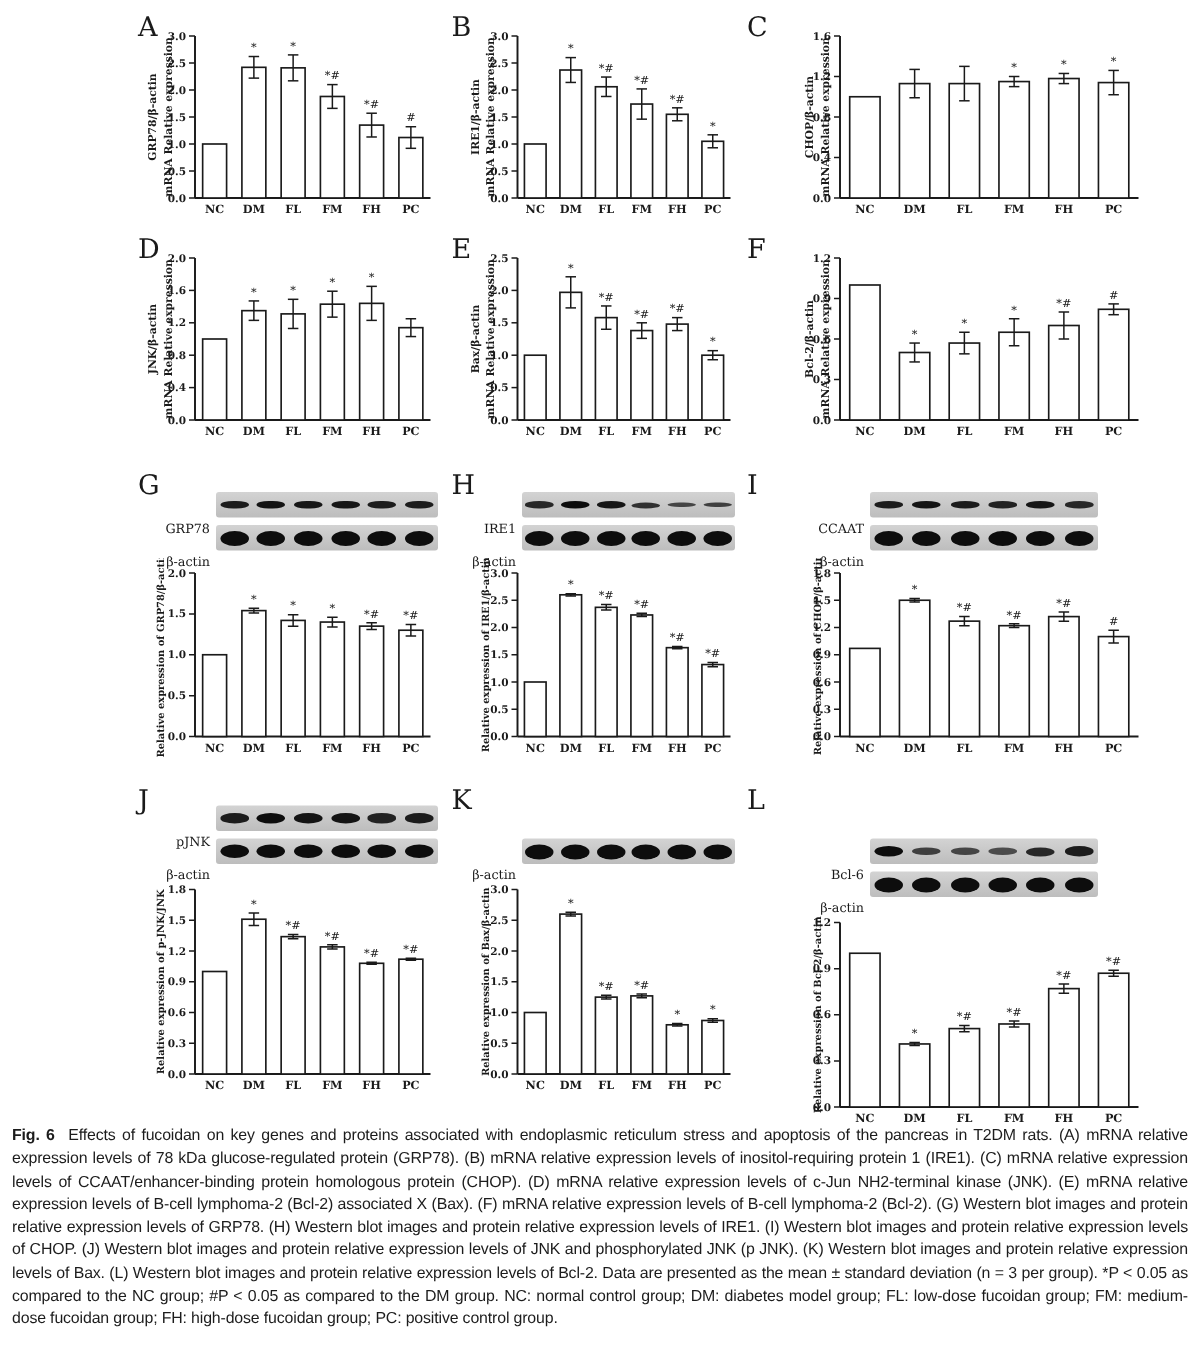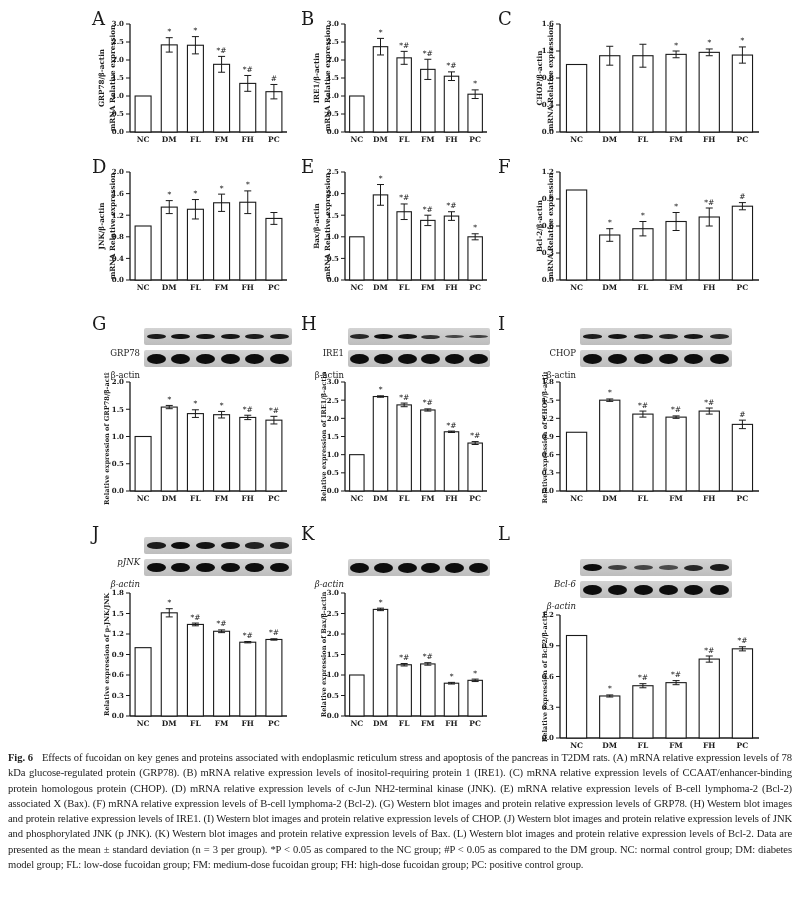--- a/index.html
+++ b/index.html
@@ -9,33 +9,33 @@
   .row{display:flex;}
   .row1{height:148px}.row2{height:157px}.row3{height:200px}.row4{height:237px}
   .panel{position:relative;}
   .c1{width:238px}.c2{width:200px}.c3{width:274px}
   .letter{position:absolute;top:2px;font-size:18px;line-height:18px;}
   .c1 .letter{left:34px}.c2 .letter{left:5px}.c3 .letter{left:2px}
   .row4 .letter{top:12px}
   svg.chart{display:block;margin-top:2px;}
   .chart text{font-family:"DejaVu Serif",serif;}
   .blots{padding-top:15px;}
-  .row4 .blots{padding-top:24px;font-style:italic;}
+  .row4 .blots{padding-top:24px;}
   .row4 .blots.offset{padding-top:46px;}
   .blotrow{display:flex;align-items:center;margin-bottom:5px;height:17px;}
   .c1 .blotrow{padding-left:38px}.c2 .blotrow{padding-left:6px}.c3 .blotrow{padding-left:36px}
   .blotlabel{display:inline-block;width:44px;text-align:right;padding-right:4px;
              font-size:8.5px;white-space:nowrap;flex:none;margin-top:33px;}
   .c2 .blotlabel{width:42px}
   .strip{display:flex;justify-content:space-around;align-items:center;height:17px;
          background:linear-gradient(#d3d3d3,#bdbdbd);border-radius:2px;flex:none;}
   .c1 .strip{width:148px}.c2 .strip{width:142px}.c3 .strip{width:152px}
   .band{display:inline-block;width:19px;background:#0d0d0d;border-radius:50%;flex:none;}
   .caption{position:absolute;top:750px;left:8px;width:784px;margin:0;
-           font-family:Liberation Serif, serif;font-size:10.6px;line-height:15.3px;
+           font-family:Liberation Sans, sans-serif;font-size:10.6px;line-height:15.3px;
            text-align:justify;color:#1c1c1c;letter-spacing:-0.1px;}
   .figlabel{font-weight:bold;margin-right:9px;}
 </style>
 </head>
 <body>
 
 <div class="fig">
   <div class="grid">
 
     <div class="row row1">
@@ -557,21 +557,21 @@
               <text x="131.83333333333334" y="129" text-anchor="middle" font-size="7.5" font-weight="bold" fill="#1a1a1a">FM</text>
               <text x="155.5" y="129" text-anchor="middle" font-size="7.5" font-weight="bold" fill="#1a1a1a">FH</text>
               <text x="179.16666666666669" y="129" text-anchor="middle" font-size="7.5" font-weight="bold" fill="#1a1a1a">PC</text>
             </g>
           </svg>
       </div>
       <div class="panel c3">
         <span class="letter">I</span>
         <div class="blots">
           <div class="blotrow">
-            <span class="blotlabel">CHOP</span>
+            <span class="blotlabel">CCAAT</span>
             <div class="strip">
                 <span class="band" style="height: 4.6px; opacity: 0.92;"></span>
                 <span class="band" style="height: 4.9px; opacity: 0.97;"></span>
                 <span class="band" style="height: 4.6px; opacity: 0.92;"></span>
                 <span class="band" style="height: 4.5px; opacity: 0.89;"></span>
                 <span class="band" style="height: 4.7px; opacity: 0.95;"></span>
                 <span class="band" style="height: 4.3px; opacity: 0.86;"></span>
               </div>
           </div>
           <div class="blotrow">

